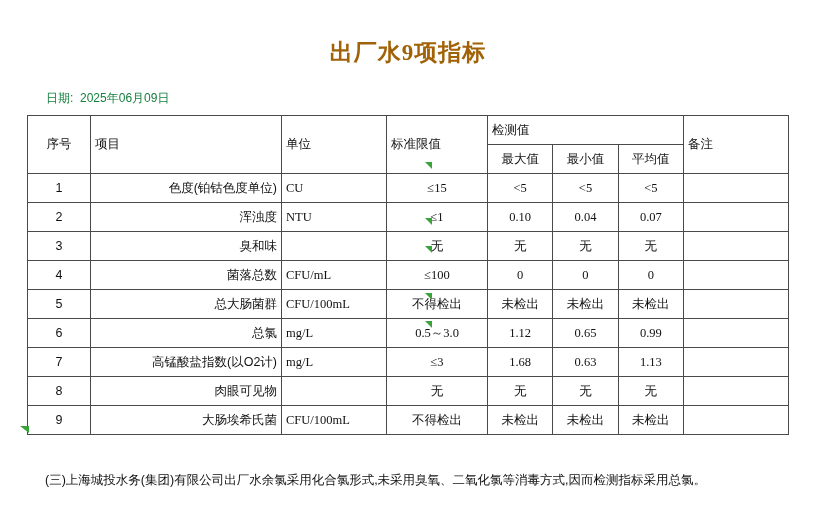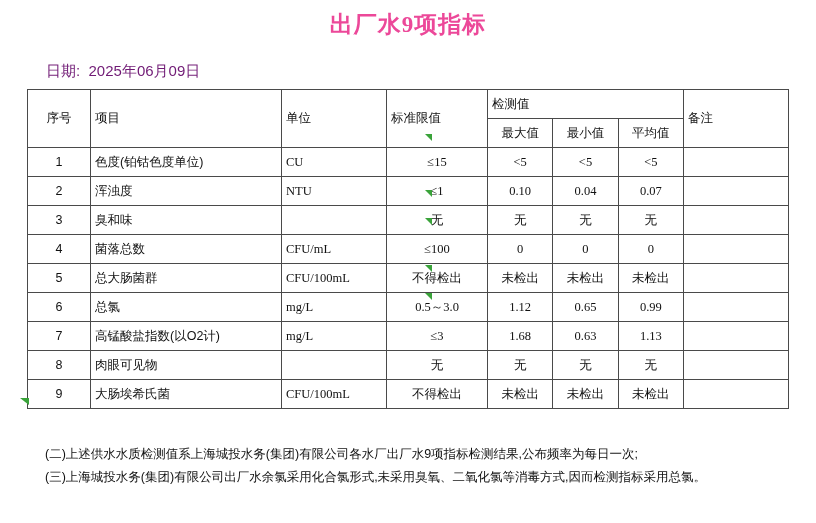--- a/index.html
+++ b/index.html
@@ -20,26 +20,27 @@
     width: 816px;
     height: 523px;
   }
   .doc-title {
     text-align: center;
     font-family: "Liberation Serif", serif;
     font-weight: bold;
     font-size: 23px;
     letter-spacing: 1px;
     padding-top: 9px;
-    color: #ec4899;
+    color: #a16207;
+    margin-top: 28px;
   }
   .date-line {
     margin: 22px 0 8px 46px;
-    font-size: 15px;
-    color: #701a75;
+    font-size: 12px;
+    color: #15803d;
   }
   table.report {
     border-collapse: collapse;
     margin-left: 27px;
     width: 762px;
     table-layout: fixed;
     background: #fff;
   }
   table.report td, table.report th {
     border: 1px solid #4a4a4a;
@@ -52,21 +53,21 @@
   }
   .hdr td {
     font-size: 13px;
   }
   .c-seq { width: 54px; text-align: center; }
   .c-item { width: 182px; }
   .c-unit { width: 96px; }
   .c-limit { width: 92px; }
   .c-val { width: 92px; text-align: center; }
   .c-note { width: 96px; }
-  .cell-left { text-align: left; padding-left: 8px; }
+  .cell-left { text-align: right; padding-left: 8px; }
   .unit-cell {
     font-family: "Liberation Serif", serif;
     font-size: 12.5px;
     padding-left: 6px;
     margin-left: 37px;
   }
   .limit-cell {
     font-family: Liberation Serif, serif;
     text-align: center;
     font-size: 12.5px;
@@ -235,17 +236,16 @@
   </table>
 
   <div class="tri" style="left:425px; top:134px;"></div>
   <div class="tri" style="left:425px; top:190px;"></div>
   <div class="tri" style="left:425px; top:218px;"></div>
   <div class="tri" style="left:425px; top:265px;"></div>
   <div class="tri" style="left:425px; top:293px;"></div>
   <div class="left-marker"></div>
 
   <div class="notes">
-    <div class="note-line">(二)上述供水水质检测值系上海城投水务(集团)有限公司各水厂出厂水9项指标检测结果,公布频率为每日一次;</div>
     <div class="note-line">(三)上海城投水务(集团)有限公司出厂水余氯采用化合氯形式,未采用臭氧、二氧化氯等消毒方式,因而检测指标采用总氯。</div>
   </div>
 
 </div>
 
 </body></html>

